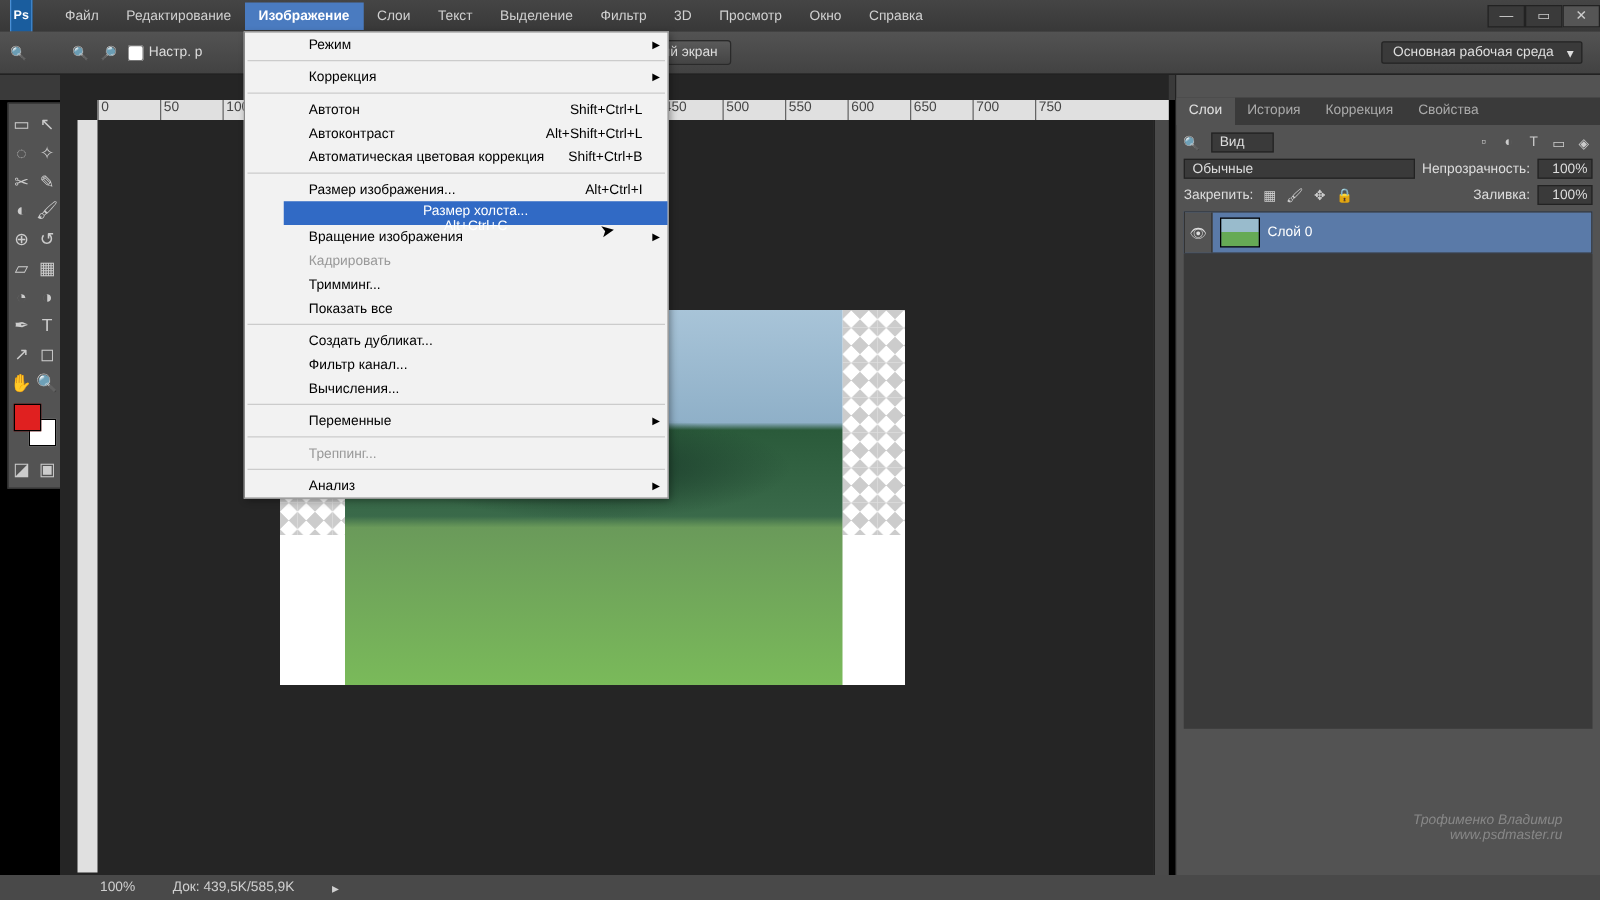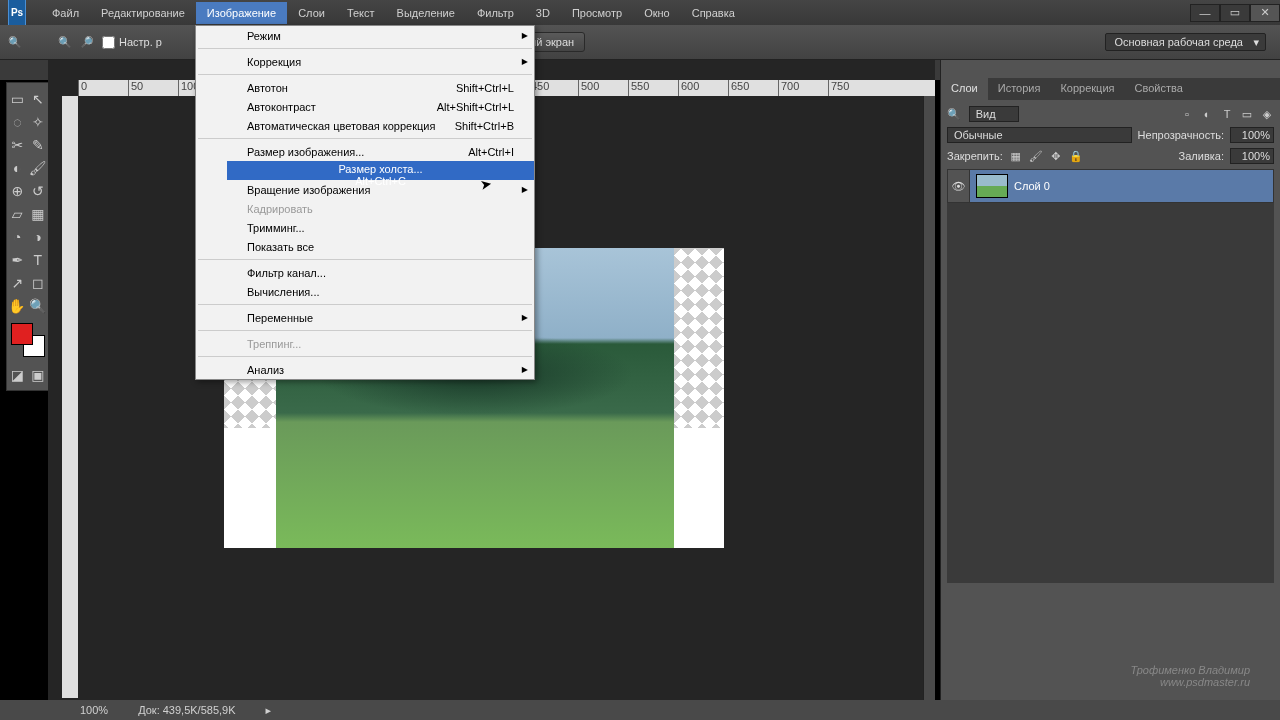--- a/index.html
+++ b/index.html
@@ -3,21 +3,21 @@
 <meta charset="utf-8">
 <style>
 * { margin: 0; padding: 0; box-sizing: border-box; font-family: "Segoe UI", Tahoma, sans-serif; font-size: 11px; user-select: none; }
 body { width: 1280px; height: 720px; background: #000; overflow: hidden; position: relative; }
 
 
 .titlebar { height: 25px; background: linear-gradient(to bottom, #454545, #383838); display: flex; align-items: center; padding-left: 8px; }
 .ps-logo { width: 18px; height: 34px; background: #1a5d9e; color: #fff; font-weight: bold; font-size: 10px; display: flex; align-items: center; justify-content: center; border-radius: 2px; box-shadow: inset 0 0 0 1px #4a8fd4; }
 .menubar { display: flex; margin-left: 15px; gap: 0; }
 .menu-item { padding: 5px 11px; color: #d0d0d0; cursor: default; }
-.menu-item.active { background: #4a7bc0; color: #fff; }
+.menu-item.active { background: #4a7bc0; color: #fff; font-weight: bold; }
 .window-controls { margin-left: auto; display: flex; gap: 0; }
 .win-btn { width: 30px; height: 18px; background: #3a3a3a; display: flex; align-items: center; justify-content: center; color: #ccc; border: 1px solid #222; }
 .win-btn.close { background: #555; }
 
 
 .optionsbar { height: 35px; background: linear-gradient(to bottom, #535353, #424242); display: flex; align-items: center; padding: 0 8px; border-bottom: 1px solid #222; gap: 8px; position: relative; }
 .opt-btn { padding: 3px 10px; background: linear-gradient(to bottom, #5a5a5a, #444); border: 1px solid #2a2a2a; border-radius: 3px; color: #ddd; }
 .workspace-dd { position: absolute; right: 14px; background: #3a3a3a; border: 1px solid #222; padding: 2px 22px 2px 8px; color: #ddd; border-radius: 2px; }
 
 
@@ -79,21 +79,21 @@
 .layer-eye { width: 22px; text-align: center; color: #ddd; background:#535353; height:100%; display:flex; align-items:center; justify-content:center; border-right:1px solid #333;}
 .layer-thumb { width: 32px; height: 24px; background: linear-gradient(to bottom, #9bc 50%, #6a5 50%); border: 1px solid #000; margin: 0 6px; }
 .layer-name { color: #fff; }
 .layer-empty { height: 380px; background: #3a3a3a; }
 
 .collapsed-sidebar { position: absolute; top: 80px; right: 345px; width: 12px; bottom: 20px; background: #4a4a4a; border-left:1px solid #222;}
 
 
 .statusbar { position: absolute; bottom: 0; left: 0; right: 0; height: 20px; background: #494949; display: flex; align-items: center; color: #d0d0d0; padding: 0 10px; gap: 30px; }
 
-.watermark { position: absolute; bottom: 32px; right: 30px; color: #888; font-style: italic; font-size: 14px; text-align: right; pointer-events: none; }
+.watermark { position: absolute; bottom: 46px; right: 30px; color: #888; font-style: italic; font-size: 14px; text-align: right; pointer-events: none; }
 
 .small-icon { width:14px; height:14px; display:inline-flex; align-items:center; justify-content:center; color:#ccc; }
 </style>
 </head>
 <body>
 
 <div class="titlebar">
   <div class="ps-logo">Ps</div>
   <div class="menubar" id="menubar">
       <div class="menu-item">Файл</div>
@@ -311,20 +311,23 @@
       <span>Кадрировать</span>
     </div>
     <div class="dd-item">
       <span>Тримминг...</span>
     </div>
     <div class="dd-item">
       <span>Показать все</span>
     </div>
     <div class="dd-sep"></div>
     <div class="dd-item">
+      <span>Создать дубликат...</span>
+    </div>
+    <div class="dd-item">
       <span>Фильтр канал...</span>
     </div>
     <div class="dd-item">
       <span>Вычисления...</span>
     </div>
     <div class="dd-sep"></div>
     <div class="dd-item">
       <span>Переменные</span>
       <span class="dd-arrow">▶</span>
     </div>

